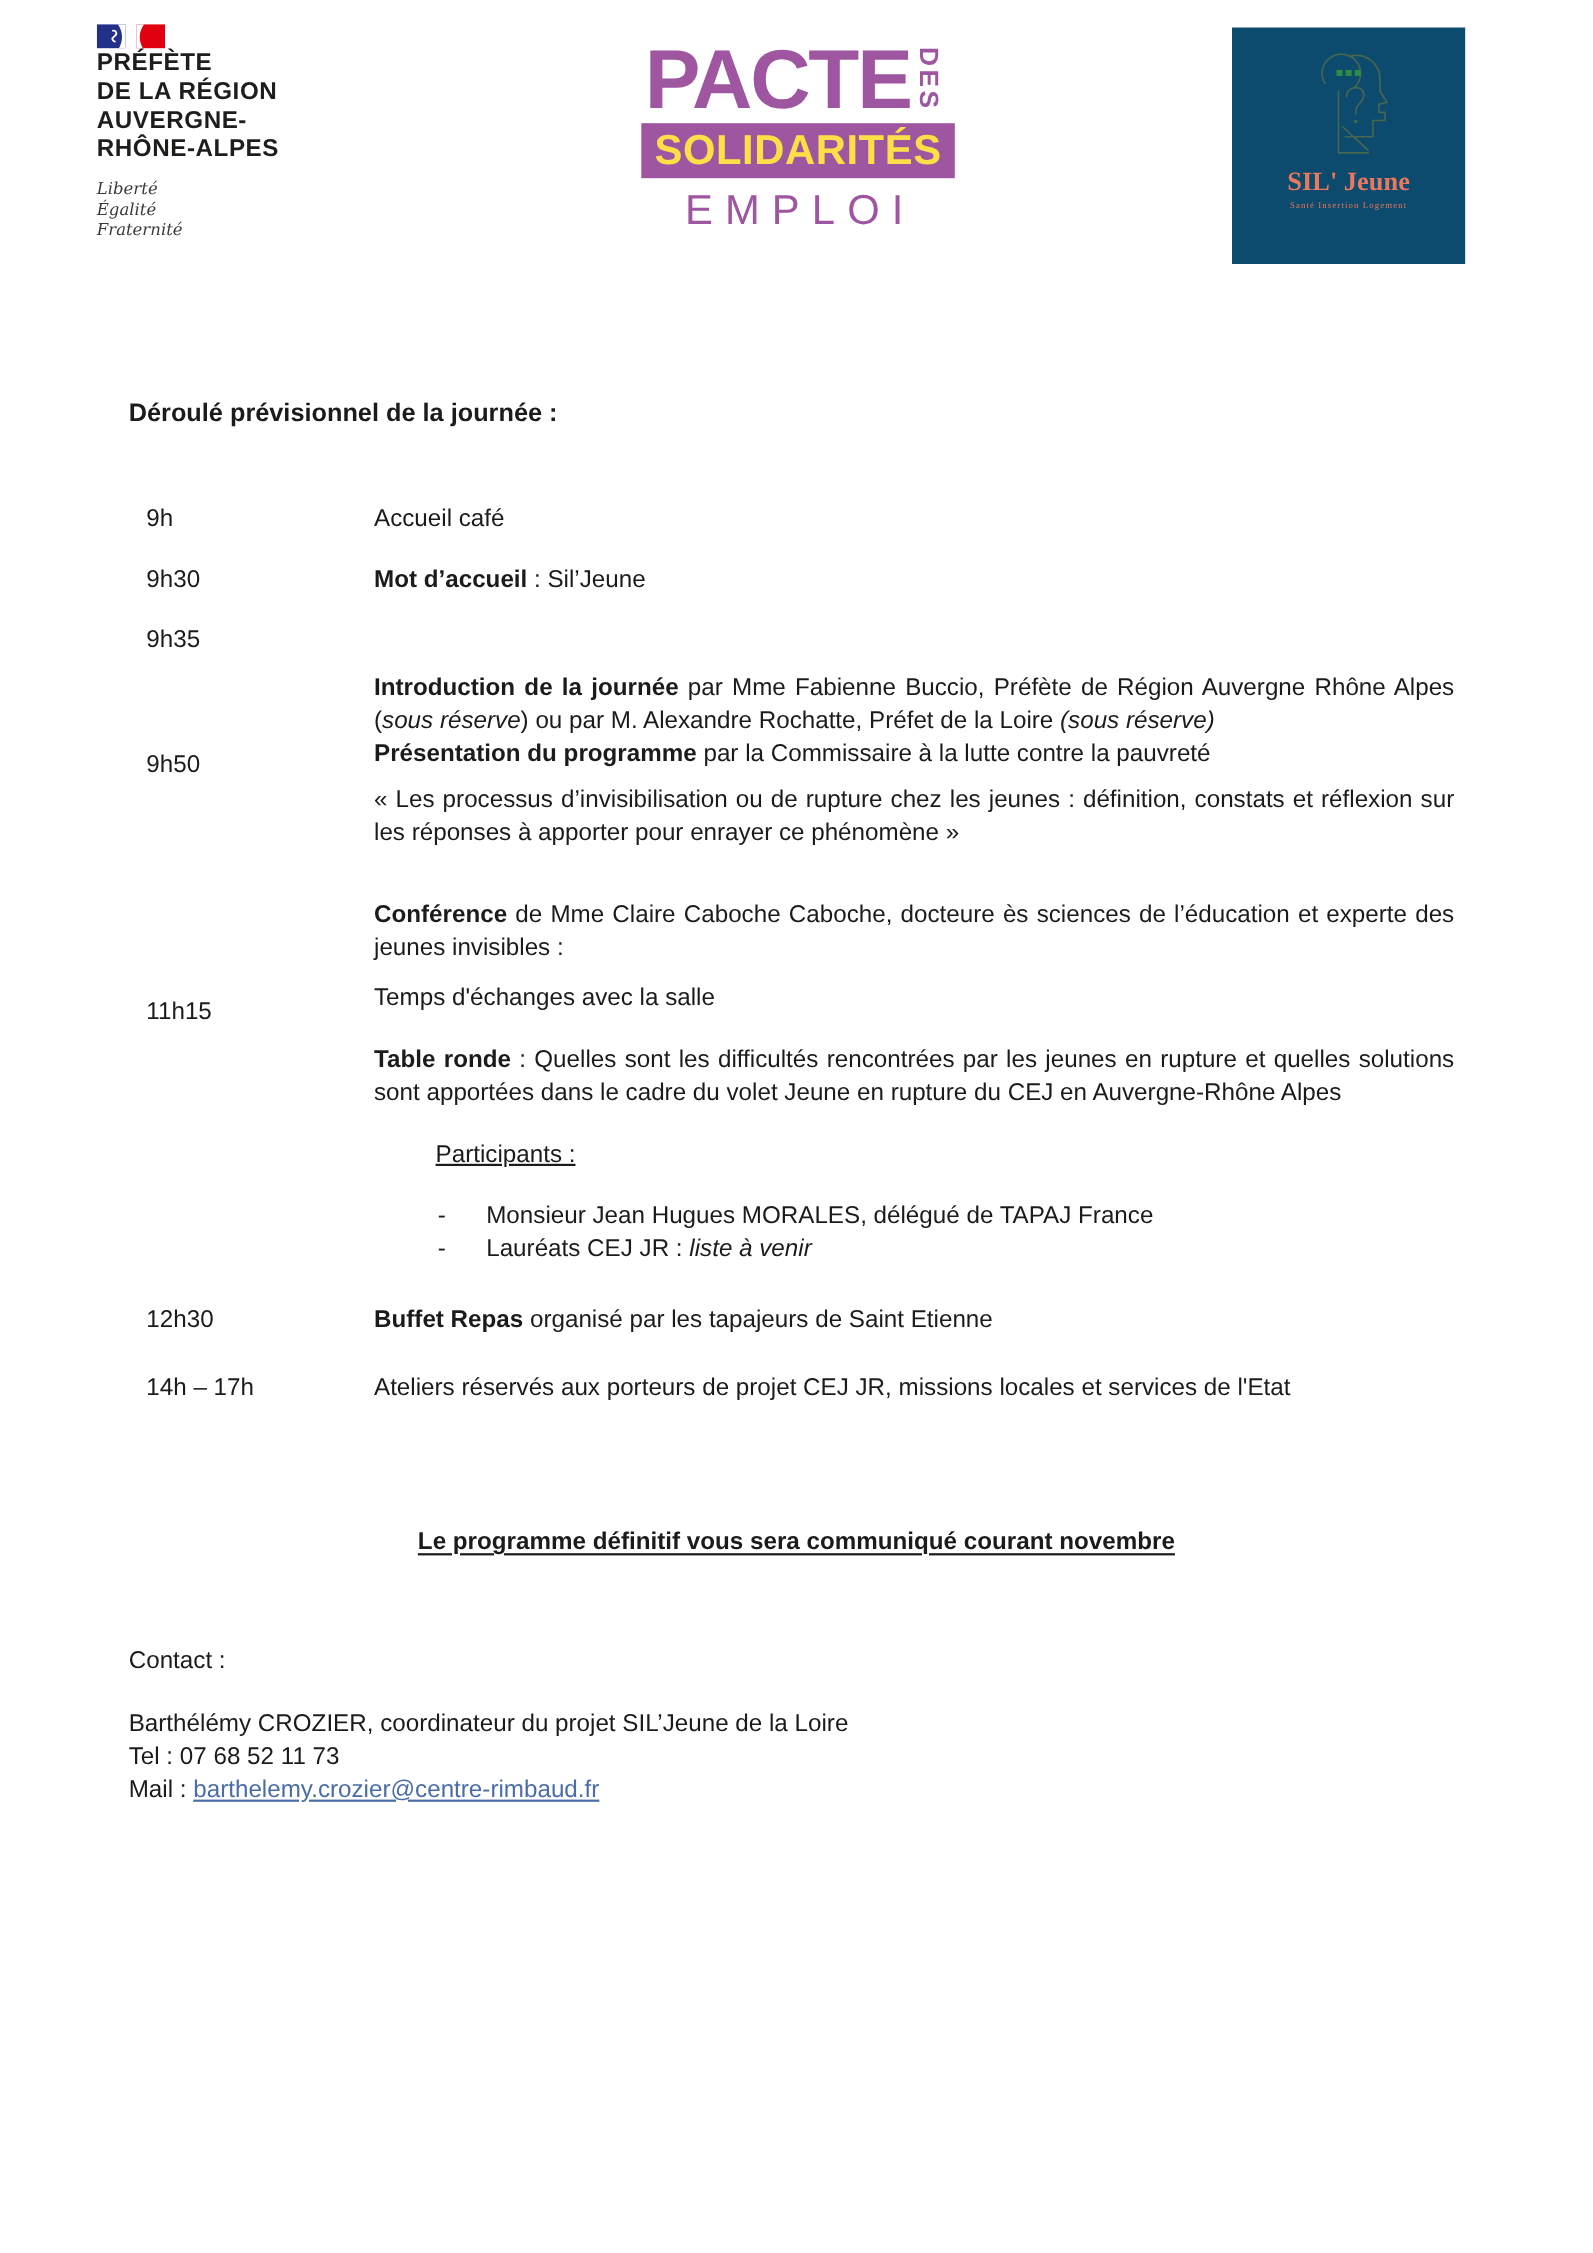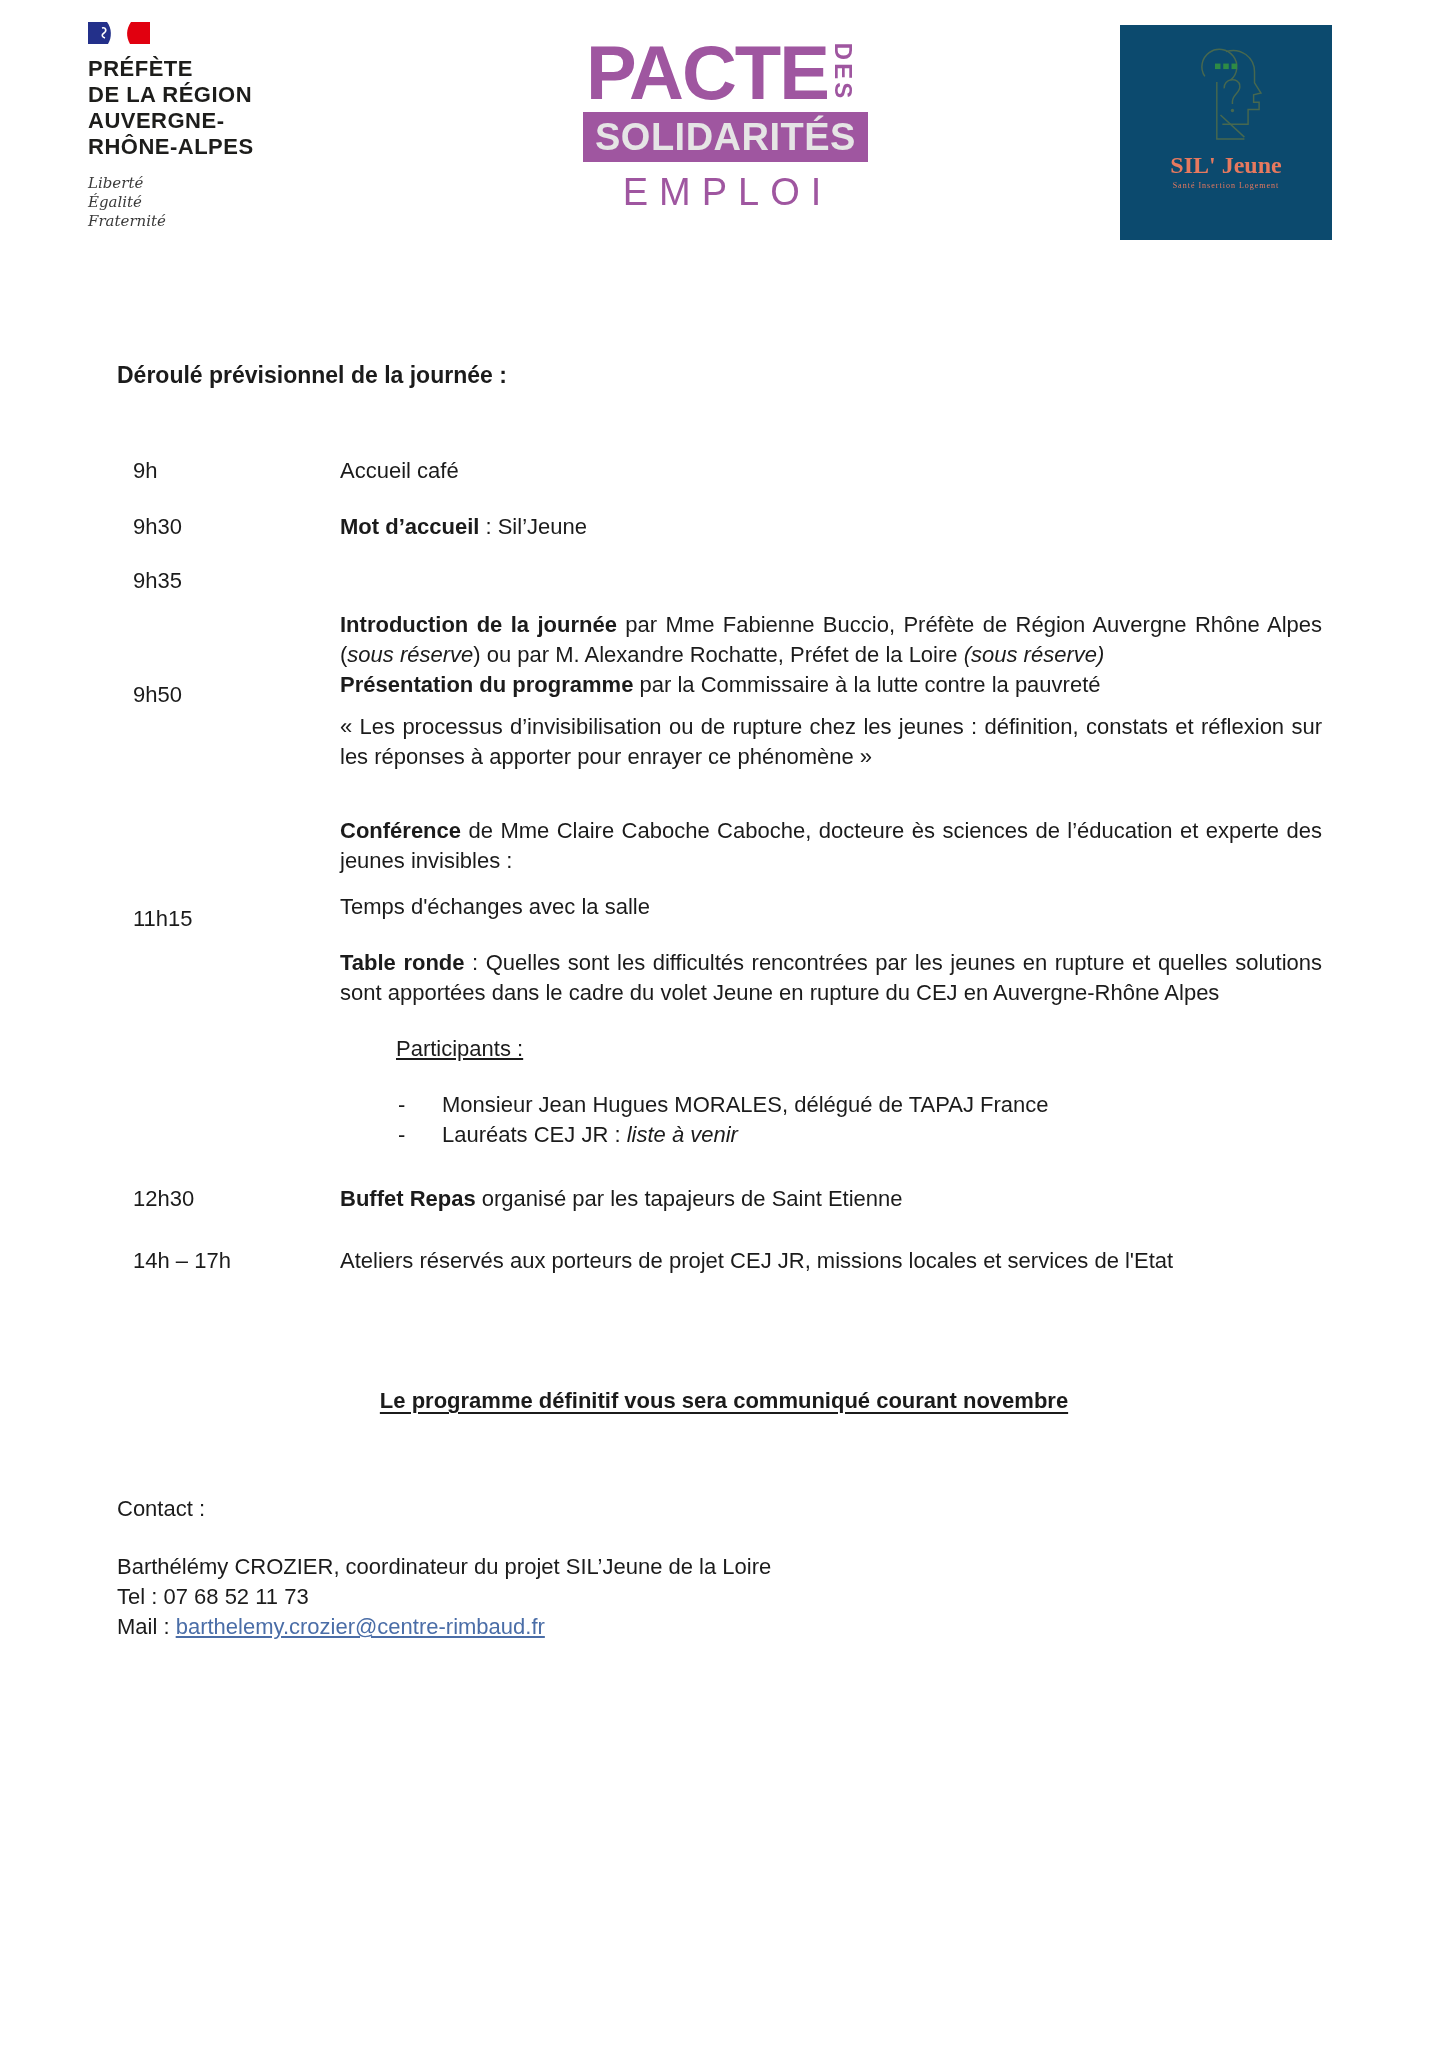--- a/index.html
+++ b/index.html
@@ -2,31 +2,31 @@
 <html><head>
 <meta charset="utf-8">
 <style>
   html,body{margin:0;padding:0;background:#ffffff;}
   .page{position:relative;width:1448px;height:2048px;background:#ffffff;overflow:hidden;
         font-family:"Liberation Sans", sans-serif;color:#1b1b1b;}
 
   
   .gov-logo{position:absolute;left:88px;top:22px;width:220px;}
   .gov-flag{display:block;}
-  .gov-name{margin-top:12px;font-weight:bold;font-size:22px;line-height:26px;color:#1d1d1b;letter-spacing:0.5px;}
+  .gov-name{font-weight:bold;font-size:22px;line-height:26px;color:#1d1d1b;letter-spacing:0.5px;}
   .gov-motto{margin-top:14px;font-family:"DejaVu Serif", serif;font-style:italic;
              font-size:15px;line-height:19px;color:#3a3a3a;}
 
   .pacte-logo{position:absolute;left:583px;top:38px;width:278px;text-align:center;}
   .pacte-top{display:flex;justify-content:center;align-items:flex-start;}
   .pacte-word{font-size:76px;line-height:70px;font-weight:bold;letter-spacing:-2px;}
   .pacte-des-box{width:30px;height:66px;position:relative;}
   .pacte-des{position:absolute;left:-14px;top:20px;transform:rotate(90deg);
              font-size:24px;font-weight:bold;letter-spacing:3px;}
-  .pacte-banner{margin-top:4px;display:inline-block;color:#e5e5e5;font-weight:bold;
+  .pacte-banner{margin-top:4px;display:inline-block;color:#fde047;font-weight:bold;
                 font-size:38px;line-height:40px;padding:5px 12px;letter-spacing:0.5px;}
   .pacte-sub{margin-top:9px;font-size:38px;font-weight:400;letter-spacing:11px;text-indent:11px;}
 
   .sil-logo{position:absolute;left:1120px;top:25px;width:212px;height:215px;
             background:#0c4a6e;text-align:center;}
   .sil-head{margin-top:12px;}
   .sil-name{font-family:"Liberation Serif", serif;font-weight:bold;font-size:24px;line-height:24px;}
   .sil-tagline{font-family:"Liberation Serif", serif;font-size:8px;letter-spacing:1px;margin-top:4px;}
 
   

